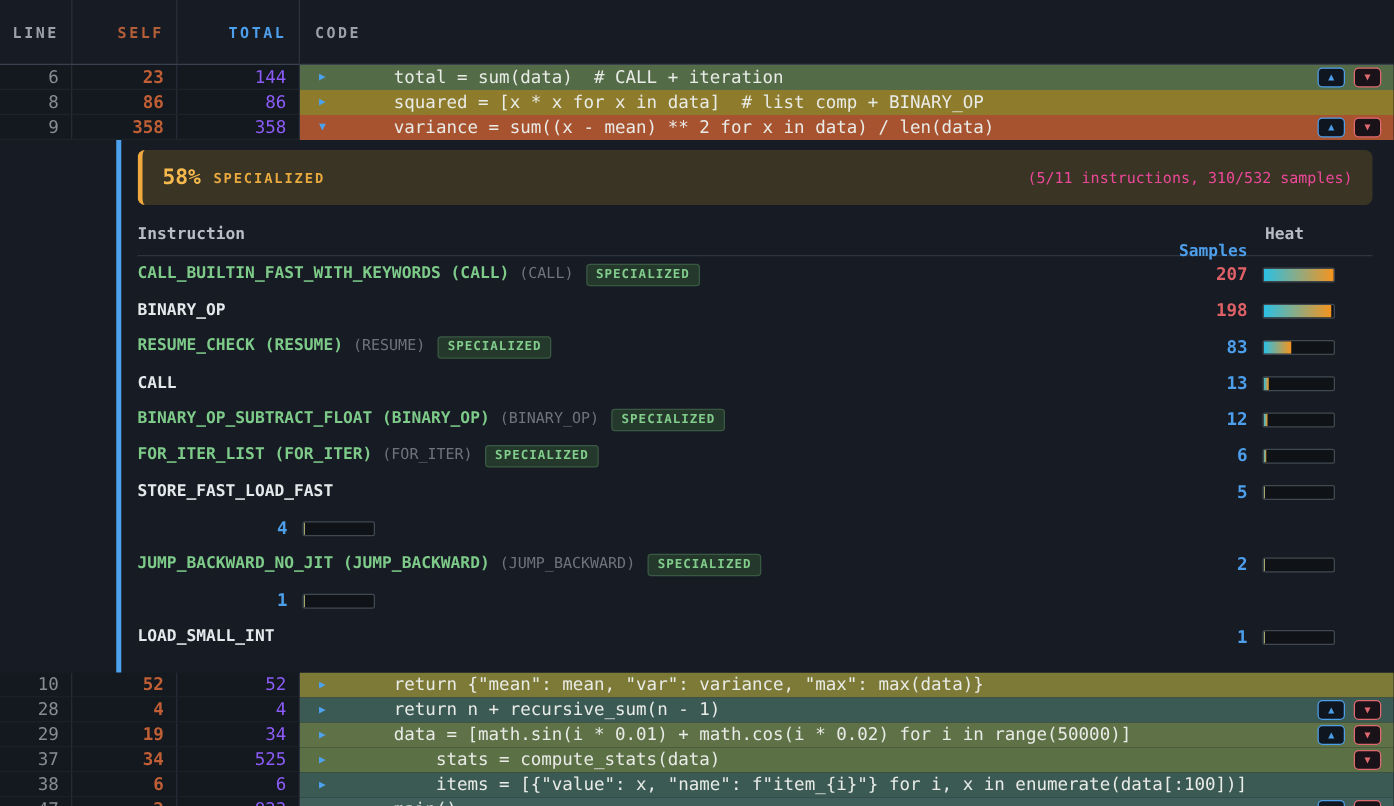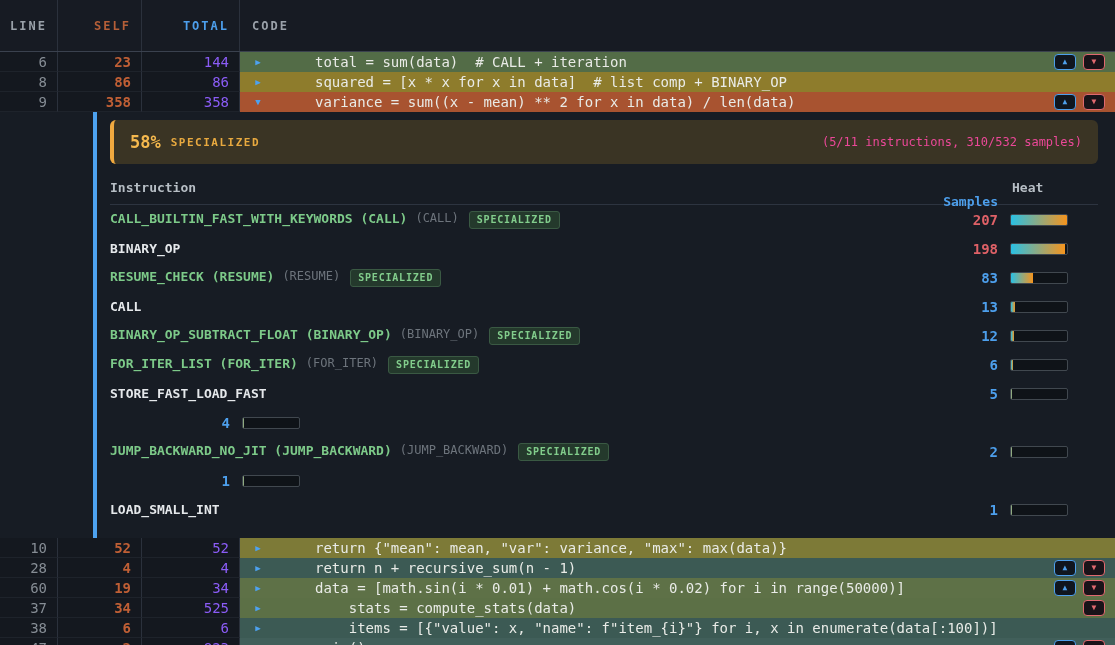--- a/index.html
+++ b/index.html
@@ -319,21 +319,21 @@
     <div class="gcell col-self g-self">4</div>
     <div class="gcell col-total g-total">4</div>
     <div class="codecell" style="background: rgb(60, 90, 84);">
       <span class="arrow">▶</span>
       <span class="codetext">return n + recursive_sum(n - 1)</span>
       <span class="btns"><button class="jbtn up">▲</button><button class="jbtn down">▼</button></span>
     </div>
   </div>
 
   <div class="crow">
-    <div class="gcell col-line g-line">60</div>
+    <div class="gcell col-line g-line">29</div>
     <div class="gcell col-self g-self">19</div>
     <div class="gcell col-total g-total">34</div>
     <div class="codecell" style="background: rgb(94, 113, 71);">
       <span class="arrow">▶</span>
       <span class="codetext">data = [math.sin(i * 0.01) + math.cos(i * 0.02) for i in range(50000)]</span>
       <span class="btns"><button class="jbtn up">▲</button><button class="jbtn down">▼</button></span>
     </div>
   </div>
 
   <div class="crow">

